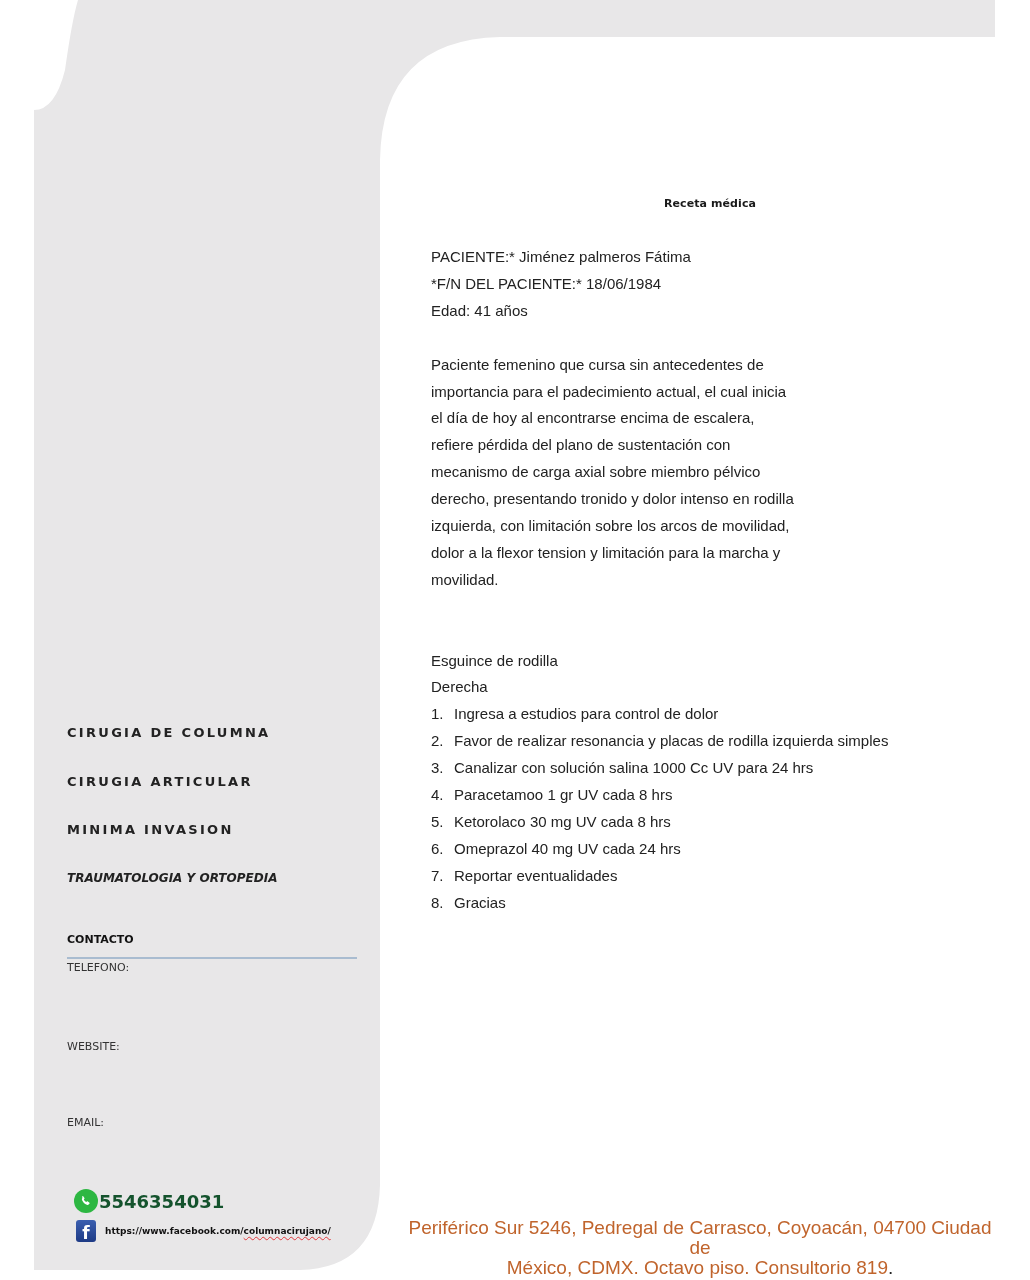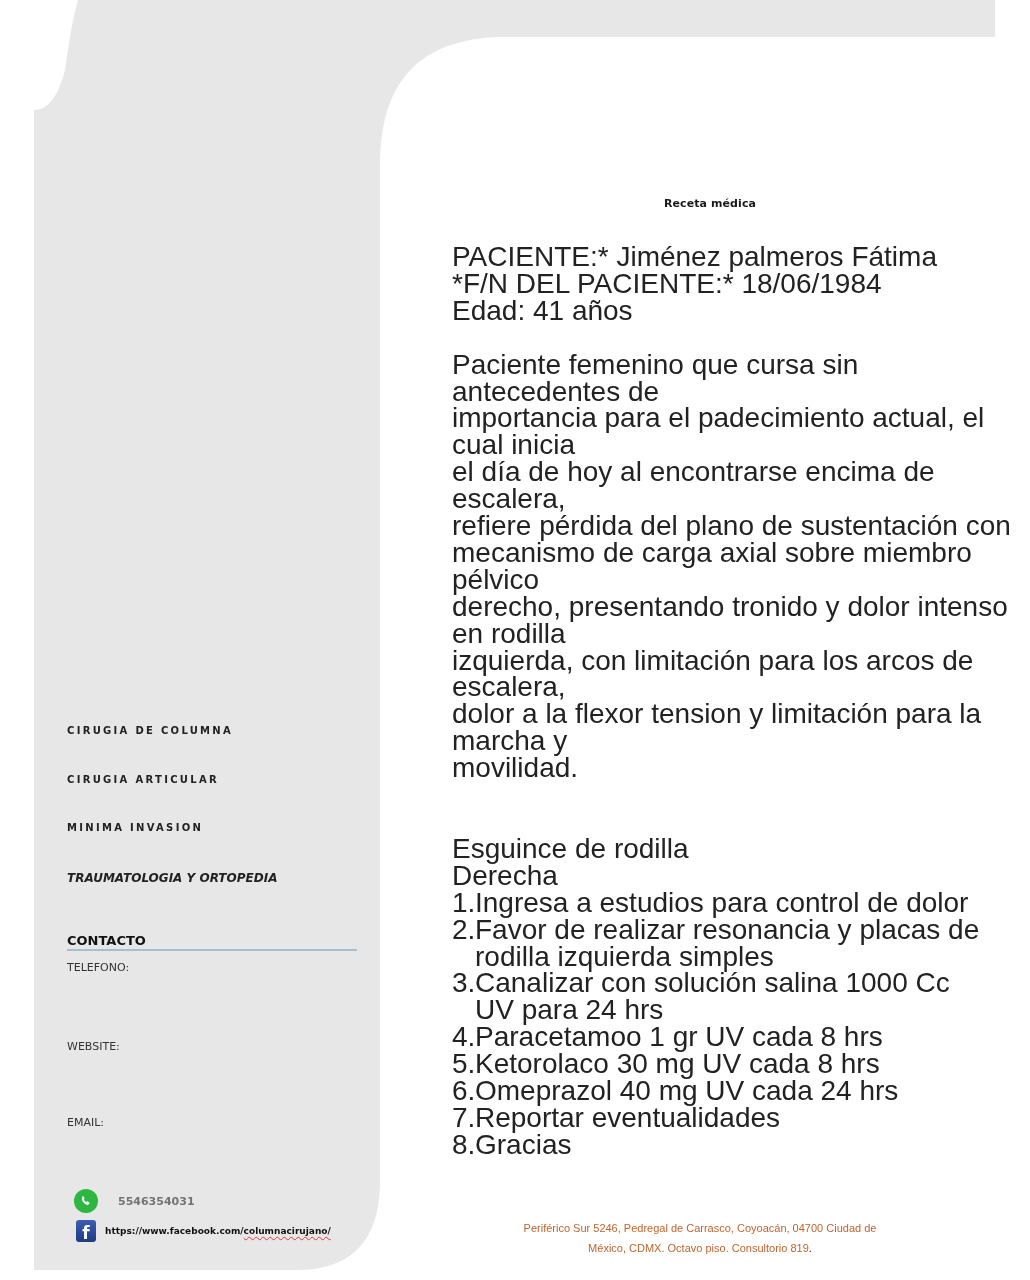--- a/index.html
+++ b/index.html
@@ -13,72 +13,72 @@
     .layer { position: absolute; z-index: 1; }
 
     .doc-title {
       left: 380px; top: 197px; width: 660px; text-align: center;
       font-family: "DejaVu Sans", sans-serif; font-weight: bold; font-size: 11px; color: #1a1a1a;
       letter-spacing: 0.1px;
     }
 
     .content {
       left: 431px; top: 244px; width: 560px;
-      font-size: 28px; line-height: 26.9px; color: #222; margin-left: 21px;
+      font-size: 15px; line-height: 26.9px; color: #222;
     }
     .content p { margin: 0; }
     .content .gap { height: 26.9px; }
     .rx-list { margin: 0; padding: 0; list-style: none; }
     .rx-list li { display: flex; }
     .rx-list .num { width: 23px; flex: 0 0 23px; }
     .rx-list .txt { flex: 1; }
 
     .specialties { left: 67px; top: 725px; width: 300px; }
     .spec {
       position: absolute; left: 0;
-      font-family: "DejaVu Sans", sans-serif; font-weight: bold; font-size: 10px;
+      font-family: "DejaVu Sans", sans-serif; font-weight: bold; font-size: 13px;
       color: #222; letter-spacing: 2.3px; white-space: nowrap;
     }
     .spec.tight { letter-spacing: 0; font-size: 12px; font-style: italic; }
 
     .contact { left: 67px; top: 933px; width: 290px; }
     .contact-title {
-      font-family: "DejaVu Sans", sans-serif; font-weight: bold; font-size: 13px; color: #111;
-      padding-bottom: 1px; border-bottom: 2px solid #a9bcd0;
+      font-family: "DejaVu Sans", sans-serif; font-weight: bold; font-size: 11px; color: #111;
+      padding-bottom: 11px; border-bottom: 2px solid #a9bcd0;
     }
     .contact-label {
       position: absolute; left: 0;
       font-family: "DejaVu Sans", sans-serif; font-size: 11px; color: #333;
     }
 
     .social { left: 74px; top: 1189px; width: 300px; }
     .social-row { position: absolute; left: 0; display: flex; align-items: center; }
     .wa-icon {
       width: 24px; height: 24px; border-radius: 50%; background: #2db742;
       display: flex; align-items: center; justify-content: center;
     }
     .fb-icon {
       width: 20px; height: 22px; border-radius: 3px;
       background: linear-gradient(#3b5fb0, #1d3a85);
       color: #fff; font-family: "DejaVu Sans", sans-serif; font-weight: bold; font-size: 17px;
       display: flex; align-items: flex-end; justify-content: center; line-height: 1;
     }
     .phone-text {
-      margin-left: 20px; font-family: "DejaVu Sans", sans-serif; font-weight: bold; font-size: 11px; color: #737373;
+      margin-left: 1px; font-family: "DejaVu Sans", sans-serif; font-weight: bold; font-size: 18px; color: #14532d;
     }
     .fb-text {
       margin-left: 9px; font-family: "DejaVu Sans", sans-serif; font-weight: bold; font-size: 9px; color: #111; text-align: center;
     }
     .squiggle {
       text-decoration: underline wavy #e0383c; text-decoration-thickness: 1px; text-underline-offset: 2px;
     }
 
     .address {
       left: 400px; top: 1218px; width: 600px; text-align: center;
-      font-size: 11px; line-height: 20px; color: #c0642c;
+      font-size: 19px; line-height: 20px; color: #c0642c;
     }
     .address .dot { color: #222; }
   </style>
 </head>
 <body>
 
 <svg class="bg-svg" viewBox="0 0 1030 1280" xmlns="http://www.w3.org/2000/svg">
   <path fill="#e8e7e8" d="M 78 0 L 995 0 L 995 37 L 500 37
        Q 382 40 380 160
        L 380 1185
@@ -96,21 +96,21 @@
   <p>Edad: 41 años</p>
   <div class="gap"></div>
 
   <div>
     <p>Paciente femenino que cursa sin antecedentes de</p>
     <p>importancia para el padecimiento actual, el cual inicia</p>
     <p>el día de hoy al encontrarse encima de escalera,</p>
     <p>refiere pérdida del plano de sustentación con</p>
     <p>mecanismo de carga axial sobre miembro pélvico</p>
     <p>derecho, presentando tronido y dolor intenso en rodilla</p>
-    <p>izquierda, con limitación para los arcos de escalera,</p>
+    <p>izquierda, con limitación sobre los arcos de movilidad,</p>
     <p>dolor a la flexor tension y limitación para la marcha y</p>
     <p>movilidad.</p>
   </div>
   <div class="gap"></div>
 
   <div class="gap"></div>
 
   <p>Esguince de rodilla</p>
   <p>Derecha</p>
 

